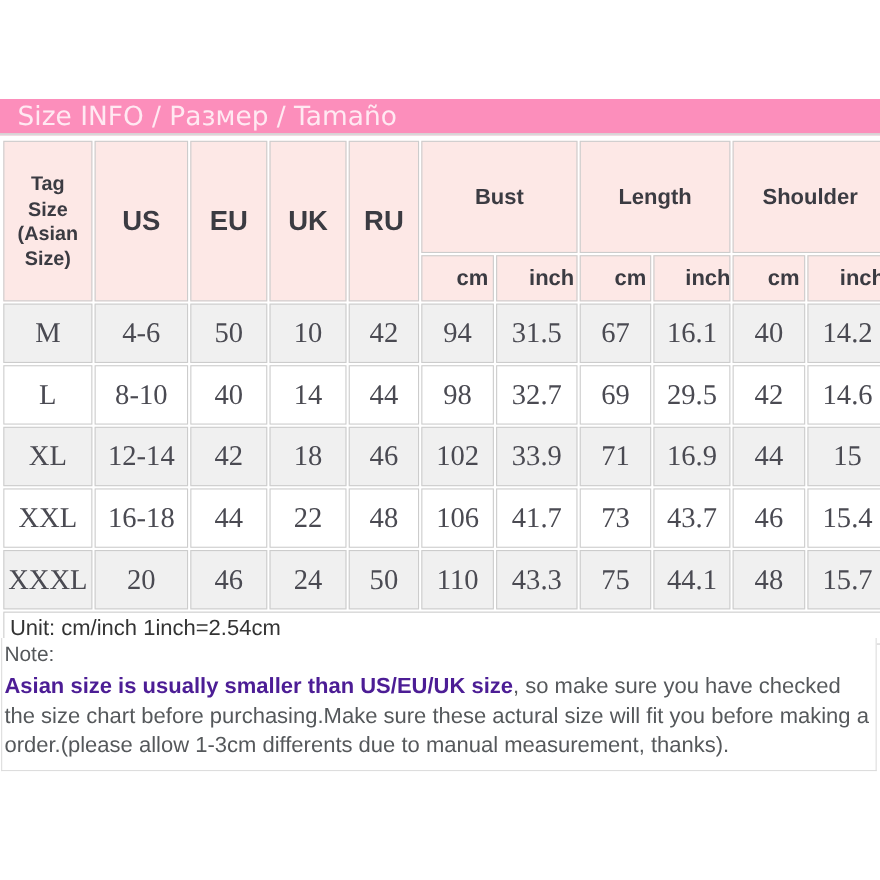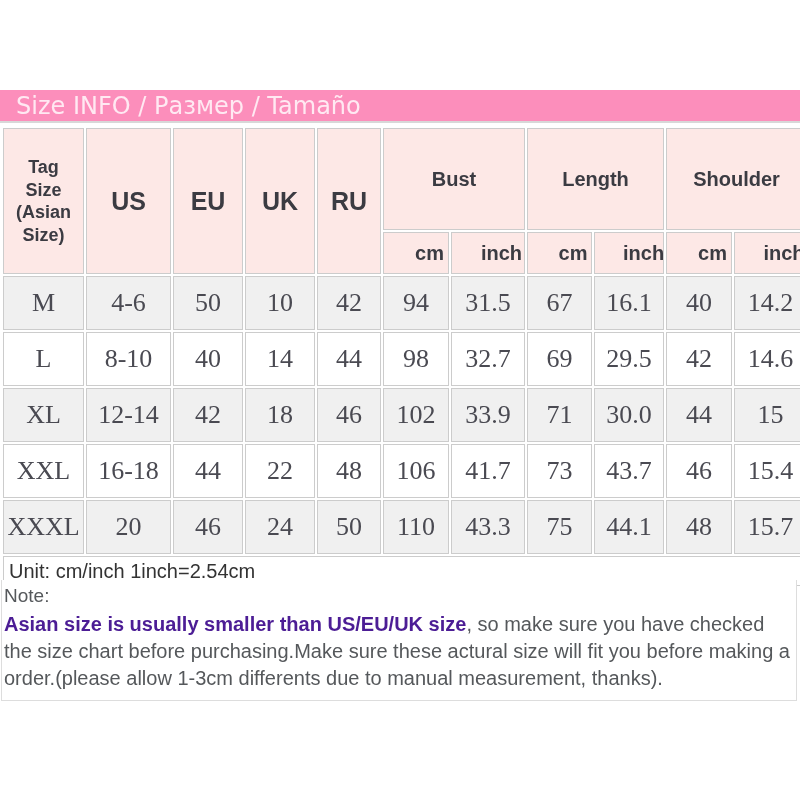--- a/index.html
+++ b/index.html
@@ -159,21 +159,21 @@
       </tr>
       <tr class="data-row odd">
         <td>XL</td>
         <td>12-14</td>
         <td>42</td>
         <td>18</td>
         <td>46</td>
         <td>102</td>
         <td>33.9</td>
         <td>71</td>
-        <td>30.0</td>
+        <td>16.9</td>
         <td>44</td>
         <td>15</td>
       </tr>
       <tr class="data-row">
         <td>XXL</td>
         <td>16-18</td>
         <td>44</td>
         <td>22</td>
         <td>48</td>
         <td>106</td>

